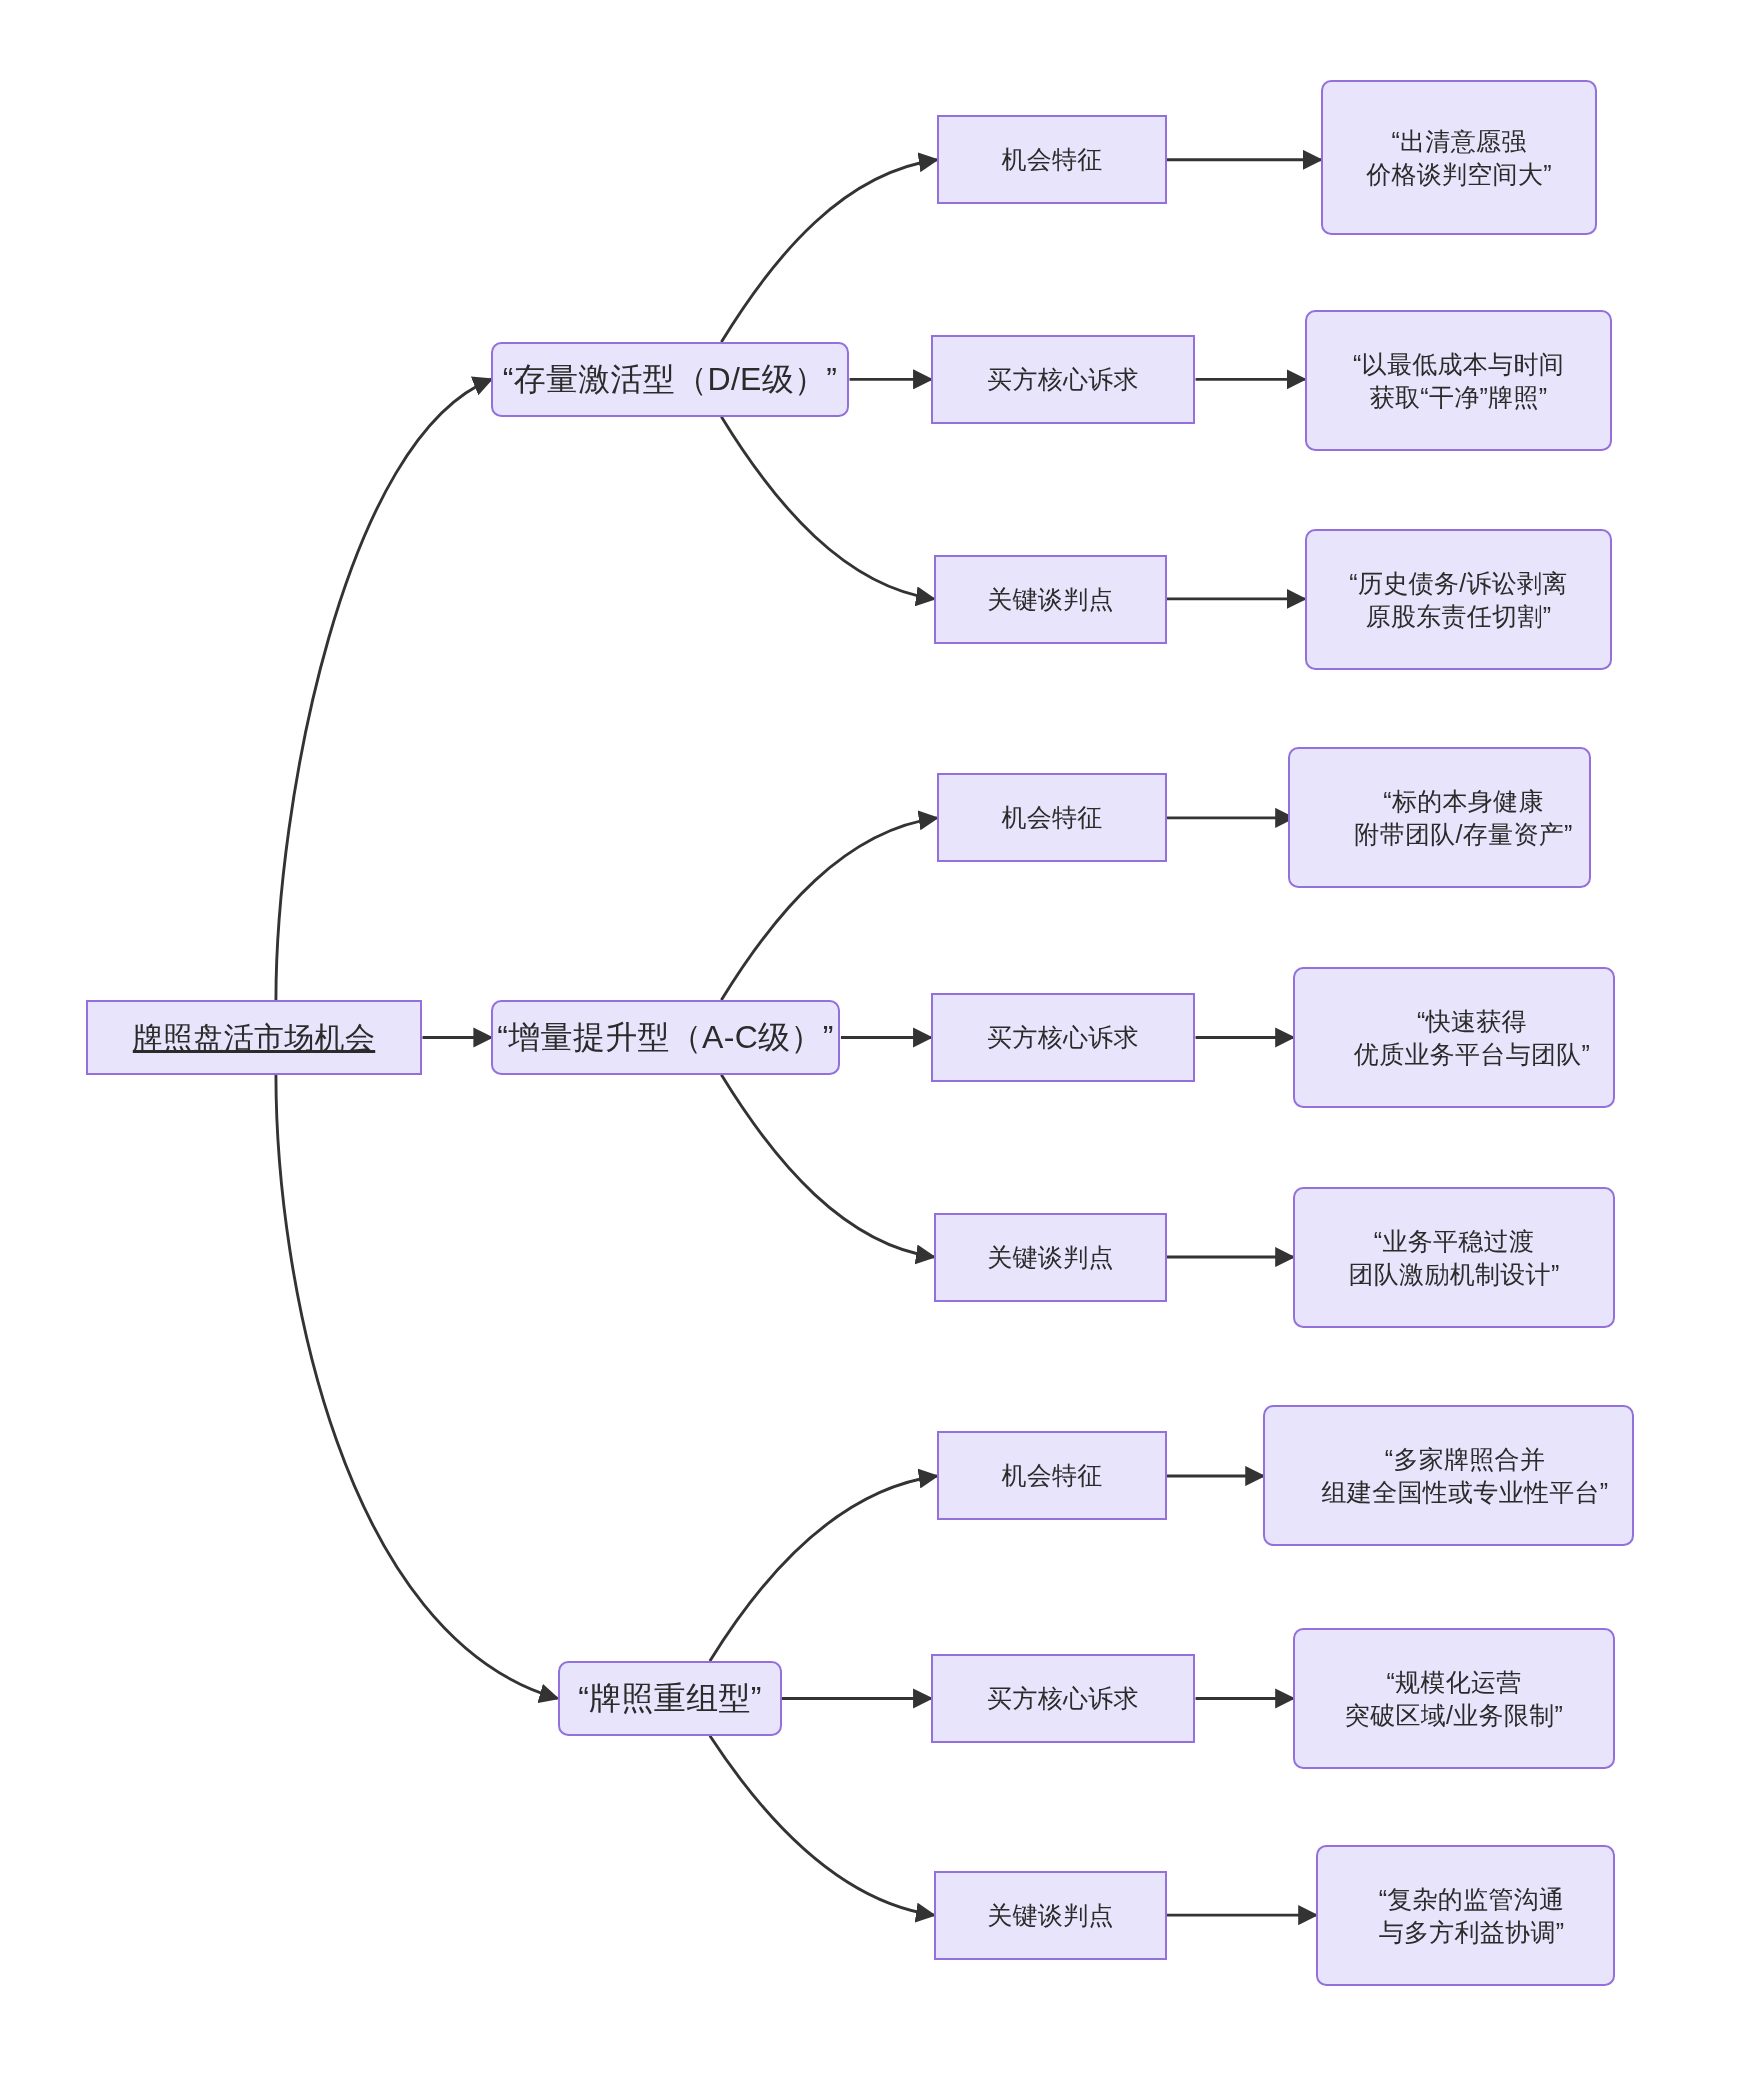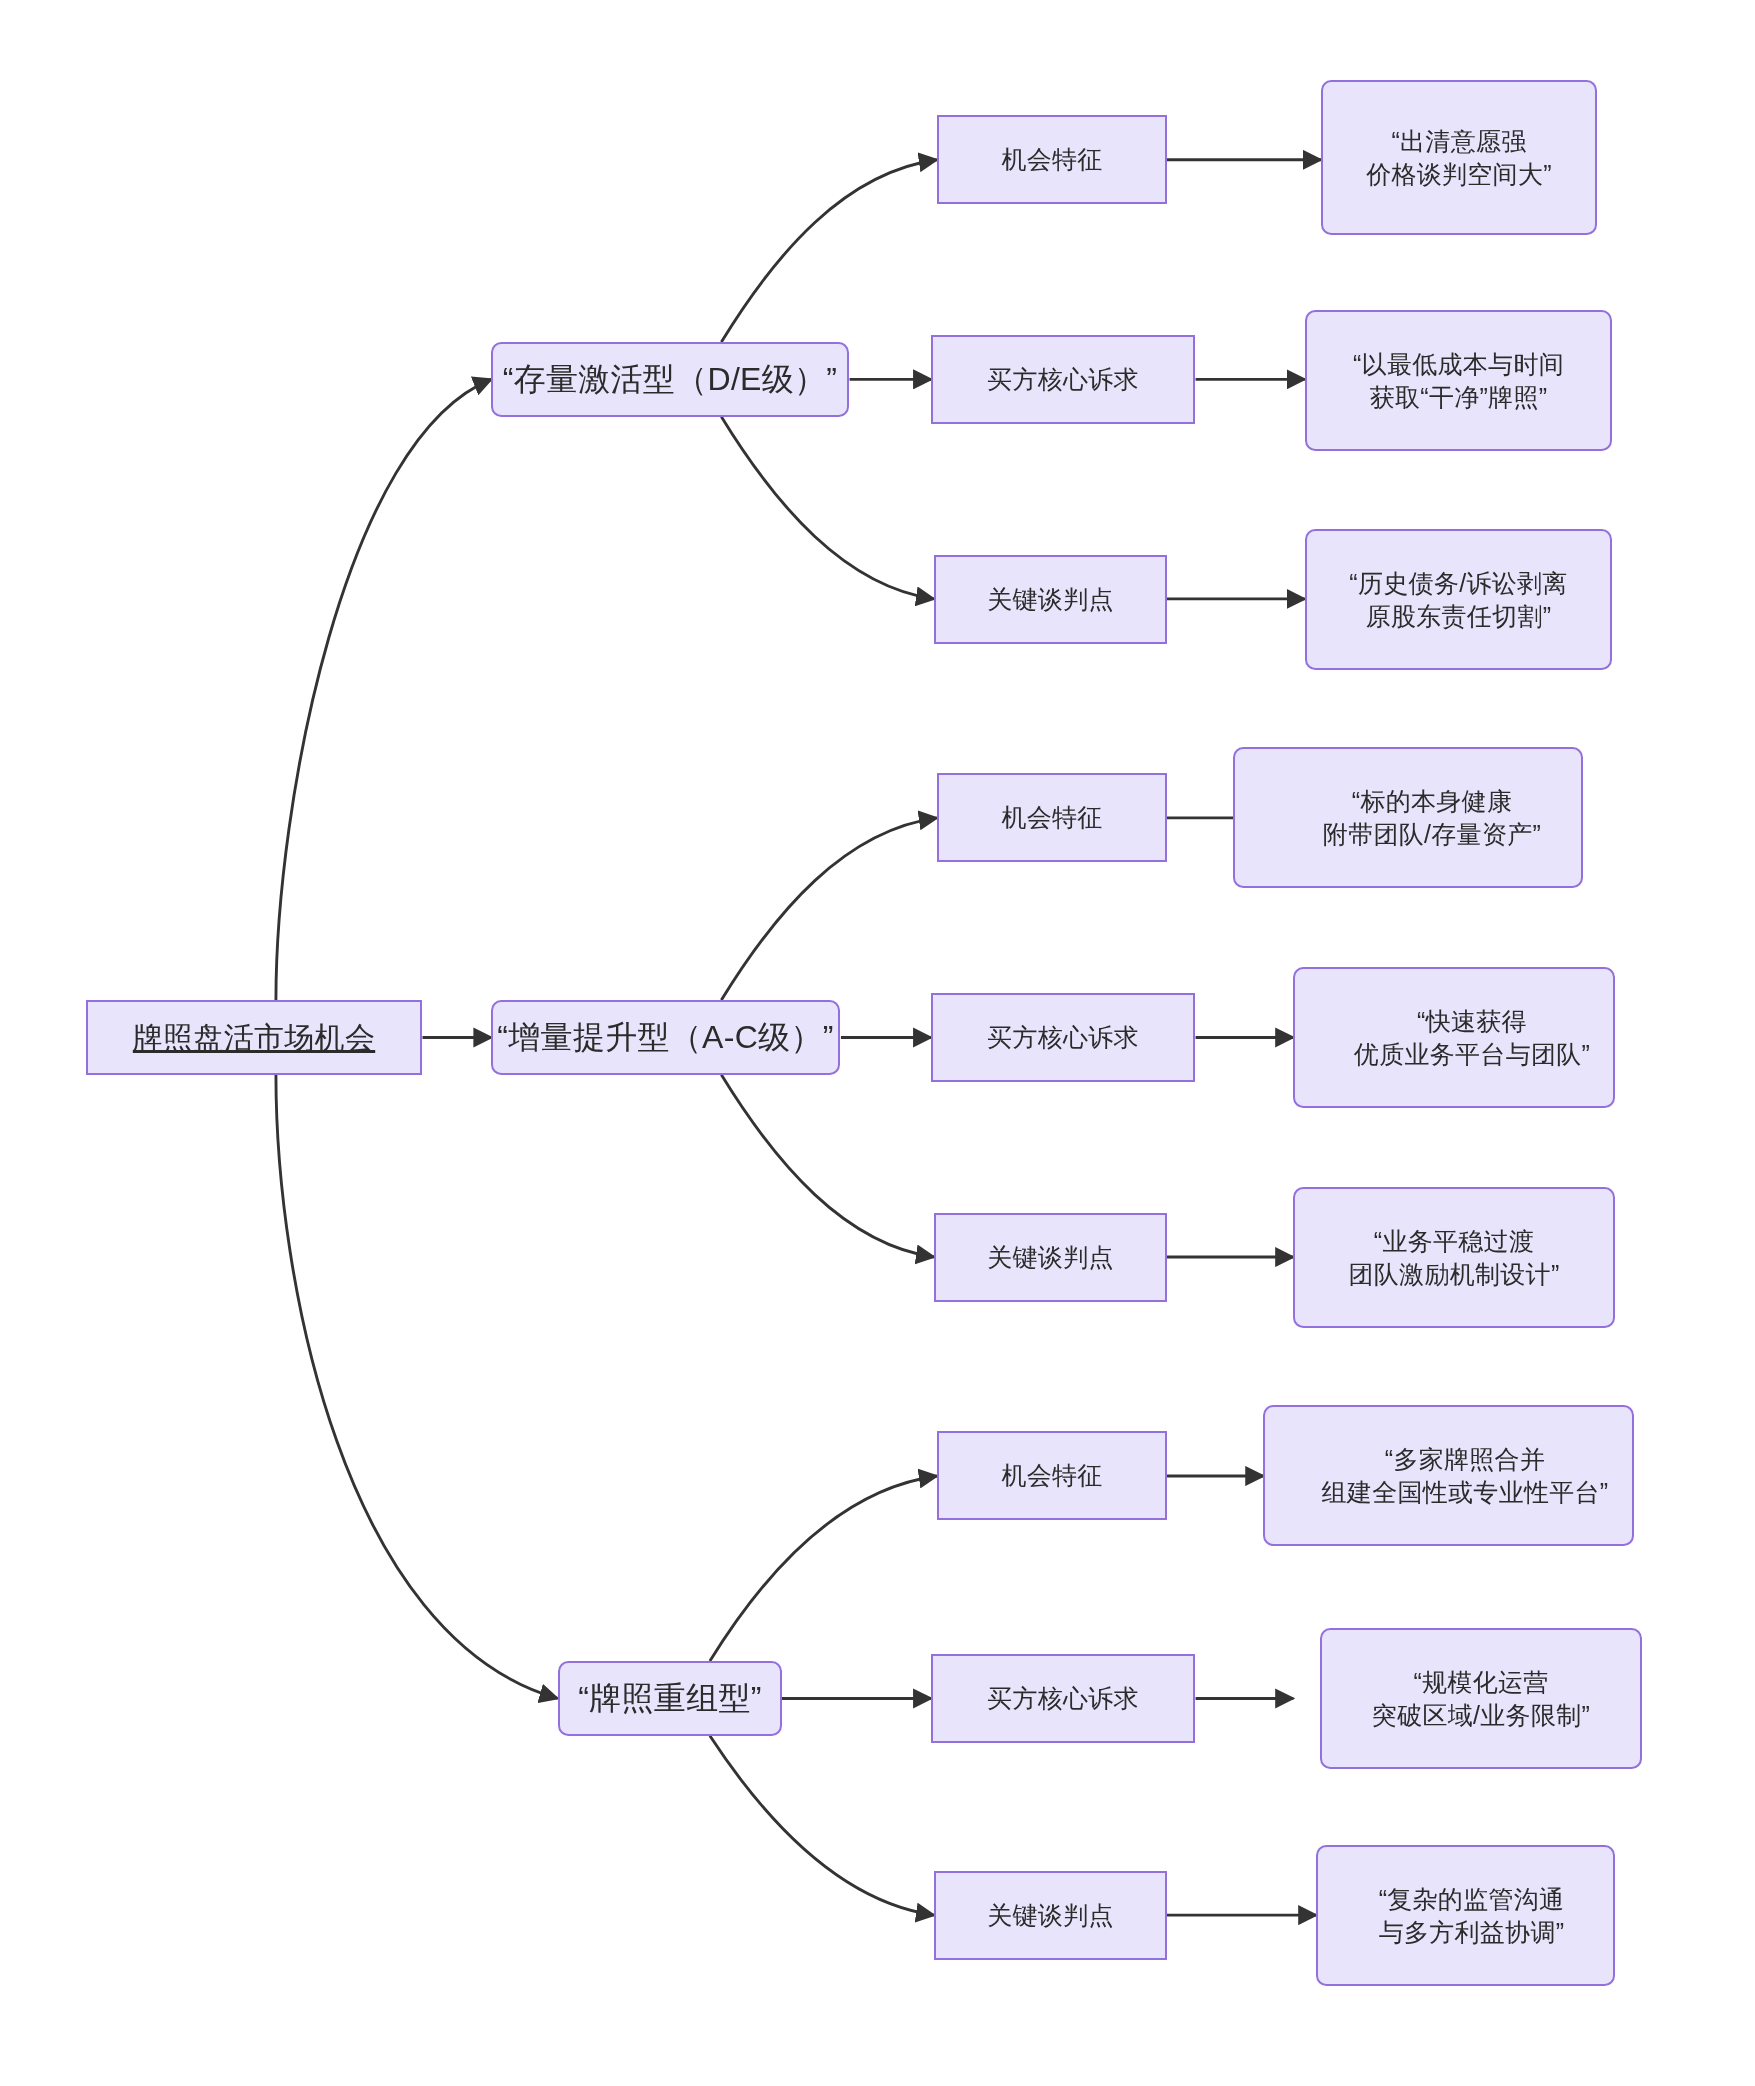--- a/index.html
+++ b/index.html
@@ -104,39 +104,39 @@
   <div class="node rounded leaf" style="left:1305px; top:310px; width:307px; height:141px;">“以最低成本与时间
 获取“干净”牌照”</div>
 
   <div class="node sharp mid" style="left:934px; top:555px; width:233px; height:89px;">关键谈判点</div>
   <div class="node rounded leaf" style="left:1305px; top:529px; width:307px; height:141px;">“历史债务/诉讼剥离
 原股东责任切割”</div>
 
   <div class="node rounded branch" style="left:491px; top:1000px; width:349px; height:75px;">“增量提升型（A-C级）”</div>
 
   <div class="node sharp mid" style="left:937px; top:773px; width:230px; height:89px;">机会特征</div>
-  <div class="node rounded leaf" style="left:1233px; top:747px; width:350px; height:141px;padding-left:48px;">“标的本身健康
+  <div class="node rounded leaf" style="left:1288px; top:747px; width:303px; height:141px;padding-left:48px;">“标的本身健康
 附带团队/存量资产”</div>
 
   <div class="node sharp mid" style="left:931px; top:993px; width:264px; height:89px;">买方核心诉求</div>
   <div class="node rounded leaf" style="left:1293px; top:967px; width:322px; height:141px;padding-left:36px;">“快速获得
 优质业务平台与团队”</div>
 
   <div class="node sharp mid" style="left:934px; top:1213px; width:233px; height:89px;">关键谈判点</div>
   <div class="node rounded leaf" style="left:1293px; top:1187px; width:322px; height:141px;">“业务平稳过渡
 团队激励机制设计”</div>
 
   <div class="node rounded branch" style="left:558px; top:1661px; width:224px; height:75px;">“牌照重组型”</div>
 
   <div class="node sharp mid" style="left:937px; top:1431px; width:230px; height:89px;">机会特征</div>
   <div class="node rounded leaf" style="left:1263px; top:1405px; width:371px; height:141px;padding-left:33px;">“多家牌照合并
 组建全国性或专业性平台”</div>
 
   <div class="node sharp mid" style="left:931px; top:1654px; width:264px; height:89px;">买方核心诉求</div>
-  <div class="node rounded leaf" style="left:1293px; top:1628px; width:322px; height:141px;margin-left:27px;">“规模化运营
+  <div class="node rounded leaf" style="left:1293px; top:1628px; width:322px; height:141px;">“规模化运营
 突破区域/业务限制”</div>
 
   <div class="node sharp mid" style="left:934px; top:1871px; width:233px; height:89px;">关键谈判点</div>
   <div class="node rounded leaf" style="left:1316px; top:1845px; width:299px; height:141px;padding-left:12px;">“复杂的监管沟通
 与多方利益协调”</div>
 
 </div>
 
 
 </body></html>

